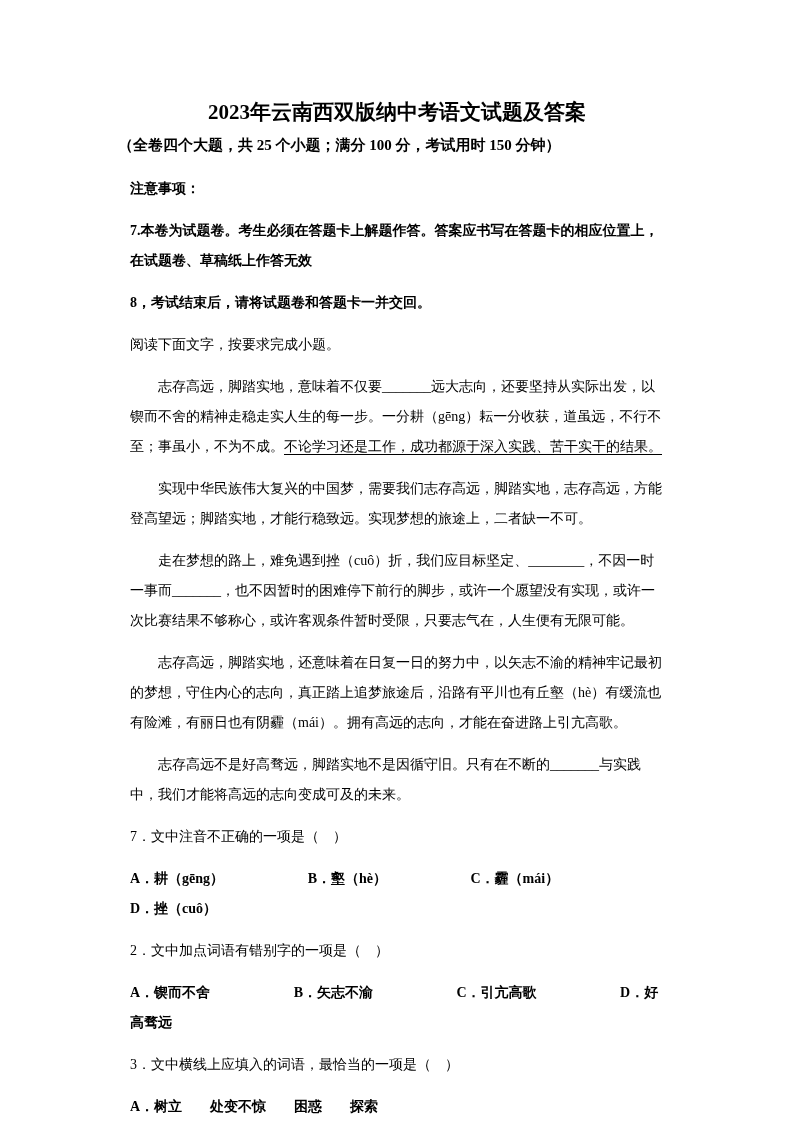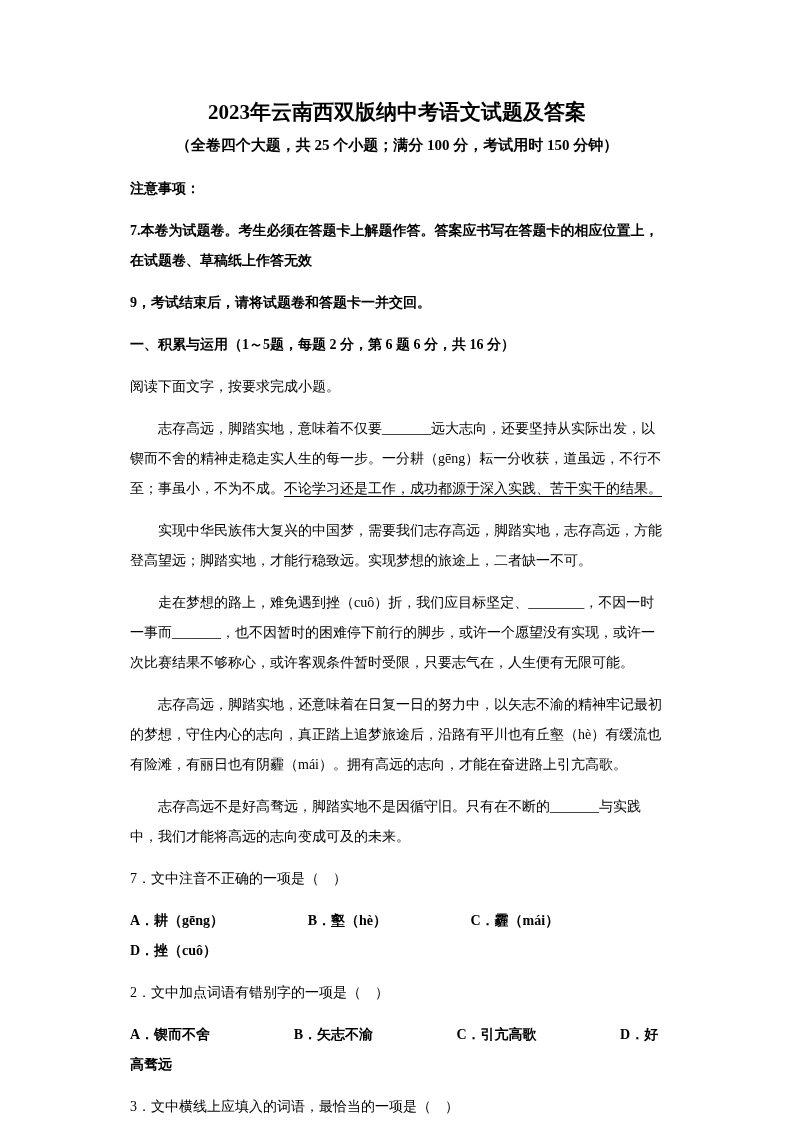--- a/index.html
+++ b/index.html
@@ -24,21 +24,20 @@
     margin: 0;
     font-size: 21px;
     font-weight: bold;
     text-align: center;
     line-height: 32px;
   }
   .subtitle {
     margin: 0 0 12px 0;
     font-size: 15px;
     font-weight: bold;
-    text-align: center;
     line-height: 34px;
   }
   p { margin: 12px; }
   .bold { font-weight: bold; }
   .indent { text-indent: 2em; }
   .underline {
     text-decoration: underline;
     text-underline-offset: 3px;
   }
   .q-options .opt { margin-right: 80px; font-weight: bold; }
@@ -50,23 +49,22 @@
 <div class="page">
 
   <h1 class="title">2023年云南西双版纳中考语文试题及答案</h1>
 
   <div class="subtitle">（全卷四个大题，共 25 个小题；满分 100 分，考试用时 150 分钟）</div>
 
   <p class="bold">注意事项：</p>
 
   <p class="bold">7.本卷为试题卷。考生必须在答题卡上解题作答。答案应书写在答题卡的相应位置上，在试题卷、草稿纸上作答无效</p>
 
-  <p class="bold">9，考试结束后，请将试题卷和答题卡一并交回。</p>
+  <p class="bold">8，考试结束后，请将试题卷和答题卡一并交回。</p>
 
-  <p class="bold">一、积累与运用（1～5题，每题 2 分，第 6 题 6 分，共 16 分）</p>
 
   <p>阅读下面文字，按要求完成小题。</p>
 
   <p class="indent"><span>志存高远，脚踏实地，意味着不仅要_______远大志向，还要坚持从实际出发，以锲而不舍的精神走稳走实人生的每一步。一分耕（gēng）耘一分收获，道虽远，不行不至；事虽小，不为不成。</span><span class="underline">不论学习还是工作，成功都源于深入实践、苦干实干的结果。</span></p>
 
   <p class="indent">实现中华民族伟大复兴的中国梦，需要我们志存高远，脚踏实地，志存高远，方能登高望远；脚踏实地，才能行稳致远。实现梦想的旅途上，二者缺一不可。</p>
 
   <p class="indent">走在梦想的路上，难免遇到挫（cuô）折，我们应目标坚定、________，不因一时一事而_______，也不因暂时的困难停下前行的脚步，或许一个愿望没有实现，或许一次比赛结果不够称心，或许客观条件暂时受限，只要志气在，人生便有无限可能。</p>
 
   <p class="indent">志存高远，脚踏实地，还意味着在日复一日的努力中，以矢志不渝的精神牢记最初的梦想，守住内心的志向，真正踏上追梦旅途后，沿路有平川也有丘壑（hè）有缓流也有险滩，有丽日也有阴霾（mái）。拥有高远的志向，才能在奋进路上引亢高歌。</p>

